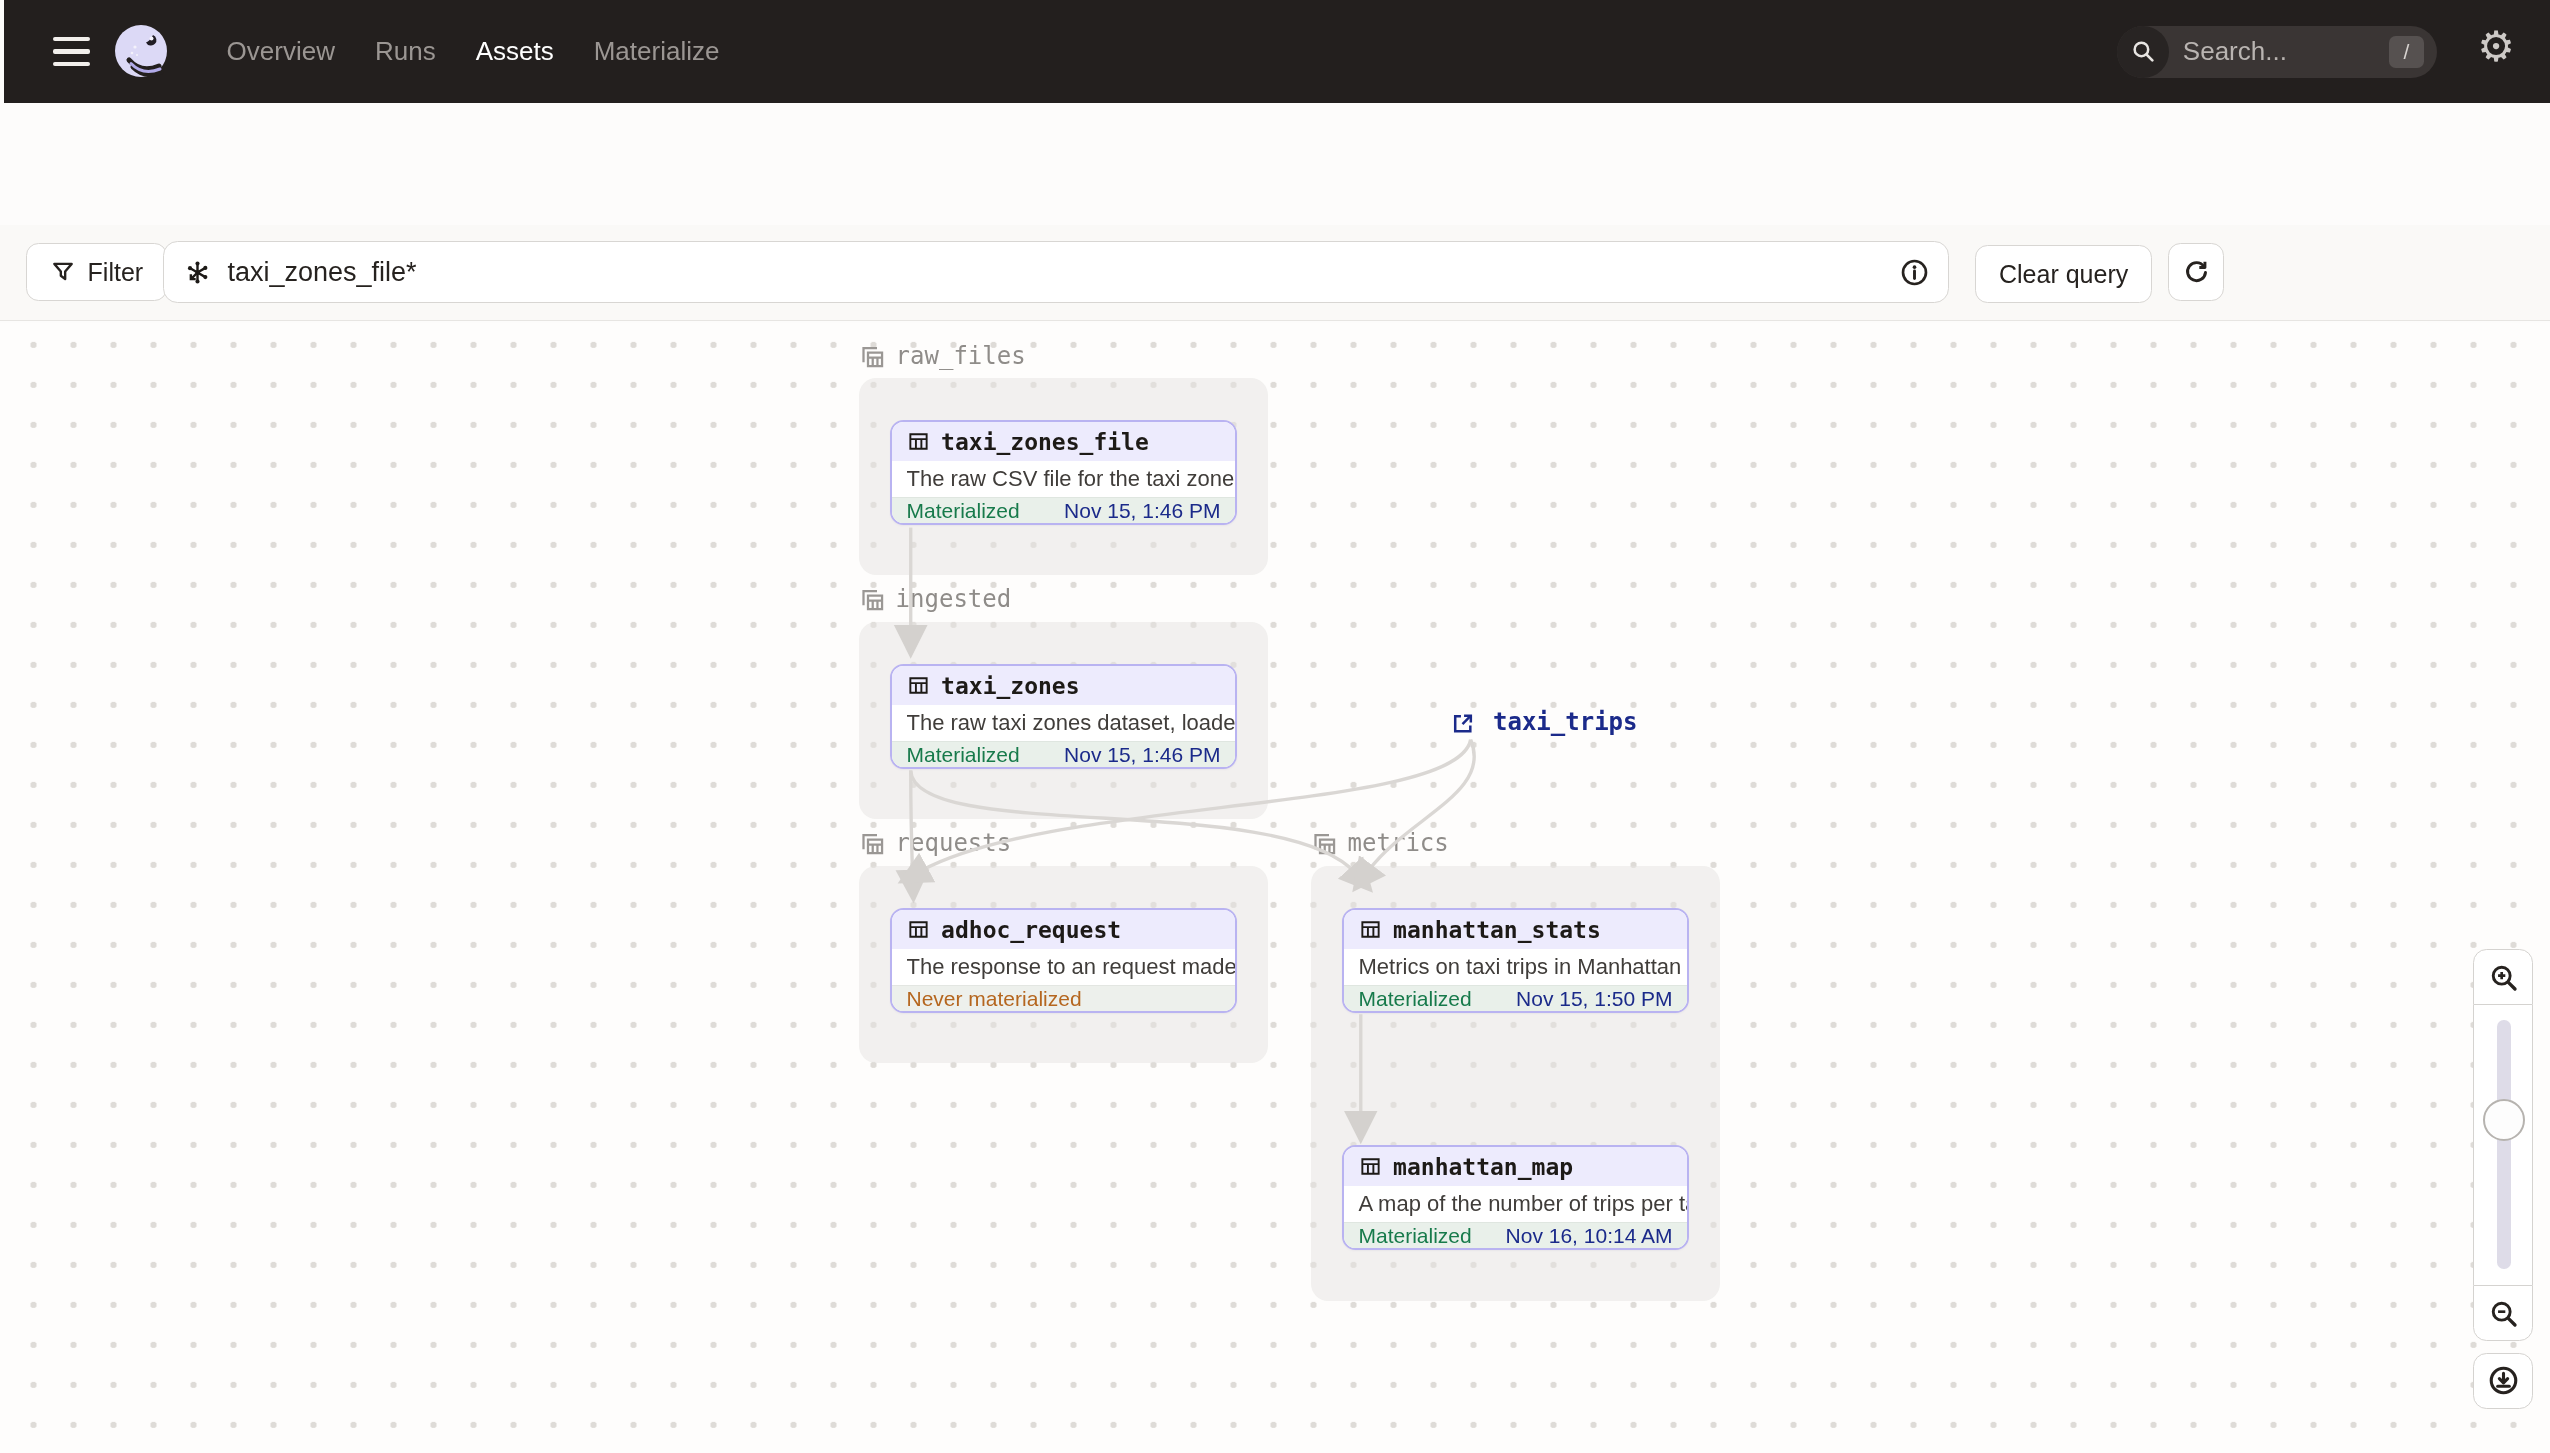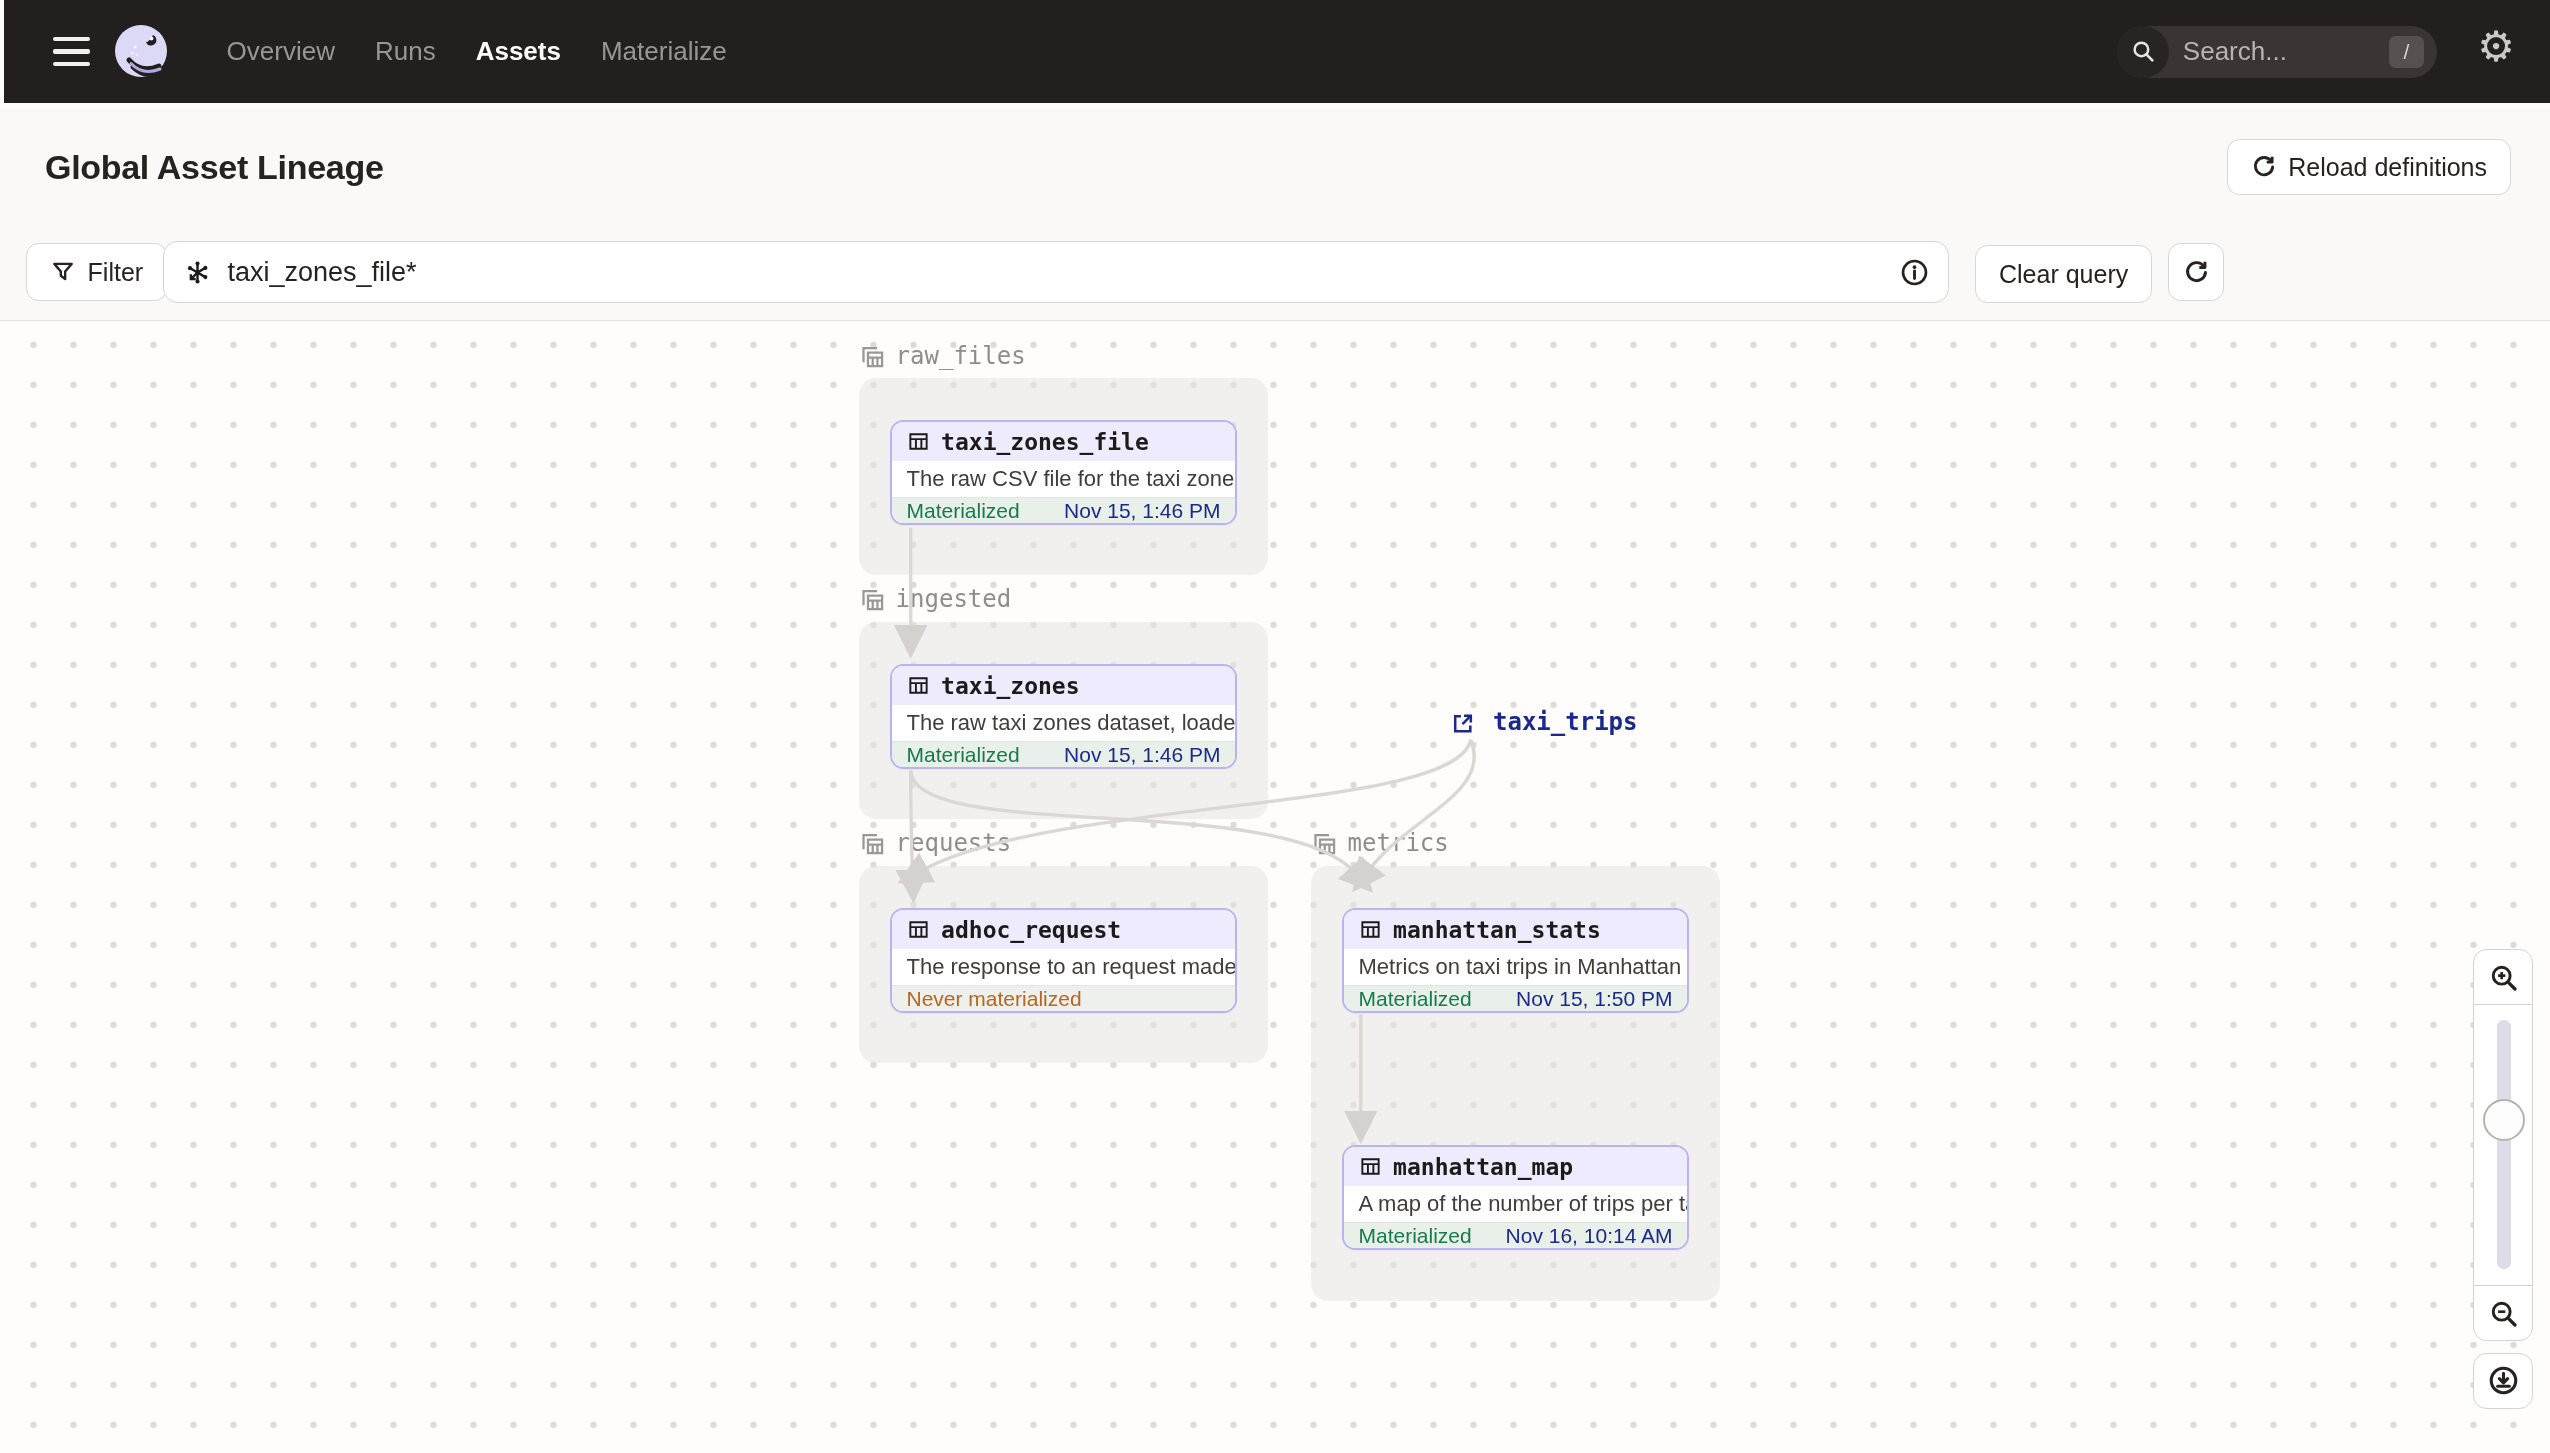--- a/index.html
+++ b/index.html
@@ -8,21 +8,21 @@
   .screen { position:relative; width:2550px; height:1453px; overflow:hidden; }
 
   
   .topnav { position:absolute; left:4px; top:0; width:100%; height:103px; background:#231f1e;
             display:flex; align-items:center; padding:16px 39px; }
   .hamburger { width:37px; display:flex; flex-direction:column; gap:7.7px; margin-left:9.6px; cursor:pointer; }
   .hamburger span { display:block; height:4.8px; border-radius:1.9px; background:#f2efec; }
   .logo { width:60px; height:60px; margin-left:21px; }
   .navlinks { display:flex; gap:40px; margin-left:56px; }
   .navlink { font-size:26px; color:#9b9693; cursor:pointer; }
-  .navlink.active { color:#ffffff; font-weight:bold; }
+  .navlink.active { color:#ffffff; font-weight:normal; }
   .nav-right { margin-left:auto; display:flex; gap:40px; }
   .searchpill { width:320px; height:52px; background:#3a3534; border-radius:26px;
                 display:flex; align-items:center; position:relative; }
   .search-circ { width:52px; height:52px; border-radius:50%; background:#282423;
                  display:flex; align-items:center; justify-content:center; flex:0 0 auto; }
   .searchpill input { background:transparent; border:none; outline:none; color:#b9b4b1;
                       font-size:26px; width:183px; margin-left:13.5px; }
   .searchpill input::placeholder { color:#b9b4b1; }
   .slash-badge { position:absolute; right:13.5px; top:10.6px; width:35px; height:32px; background:#565150;
                  border-radius:6.7px; color:#d8d4d1; font-size:21px; display:flex; align-items:center; justify-content:center; }
@@ -196,29 +196,20 @@
               <use href="#i-mag"></use>
             </svg>
         </div>
         <input placeholder="Search..." style="">
         <div class="slash-badge">/</div>
       </div>
       <span class="gear">⚙︎</span>
     </div>
   </div>
 
-  <div class="pagehead">
-    <div class="pagetitle">Global Asset Lineage</div>
-    <button class="btn reload-btn">
-      <svg class="i" width="26" height="26" viewBox="0 0 24 24" style="color:#26221f">
-          <use href="#i-refresh"></use>
-        </svg>
-      <span>Reload definitions</span>
-    </button>
-  </div>
 
   <div class="toolbar">
     <button class="btn filter-btn">
       <svg class="i" width="26" height="26" viewBox="0 0 24 24" style="color:#26221f">
           <use href="#i-funnel"></use>
         </svg>
       <span>Filter</span>
     </button>
     <div class="query-wrap">
       <svg class="i" width="29" height="29" viewBox="0 0 24 24" style="color:#1d1a17">

